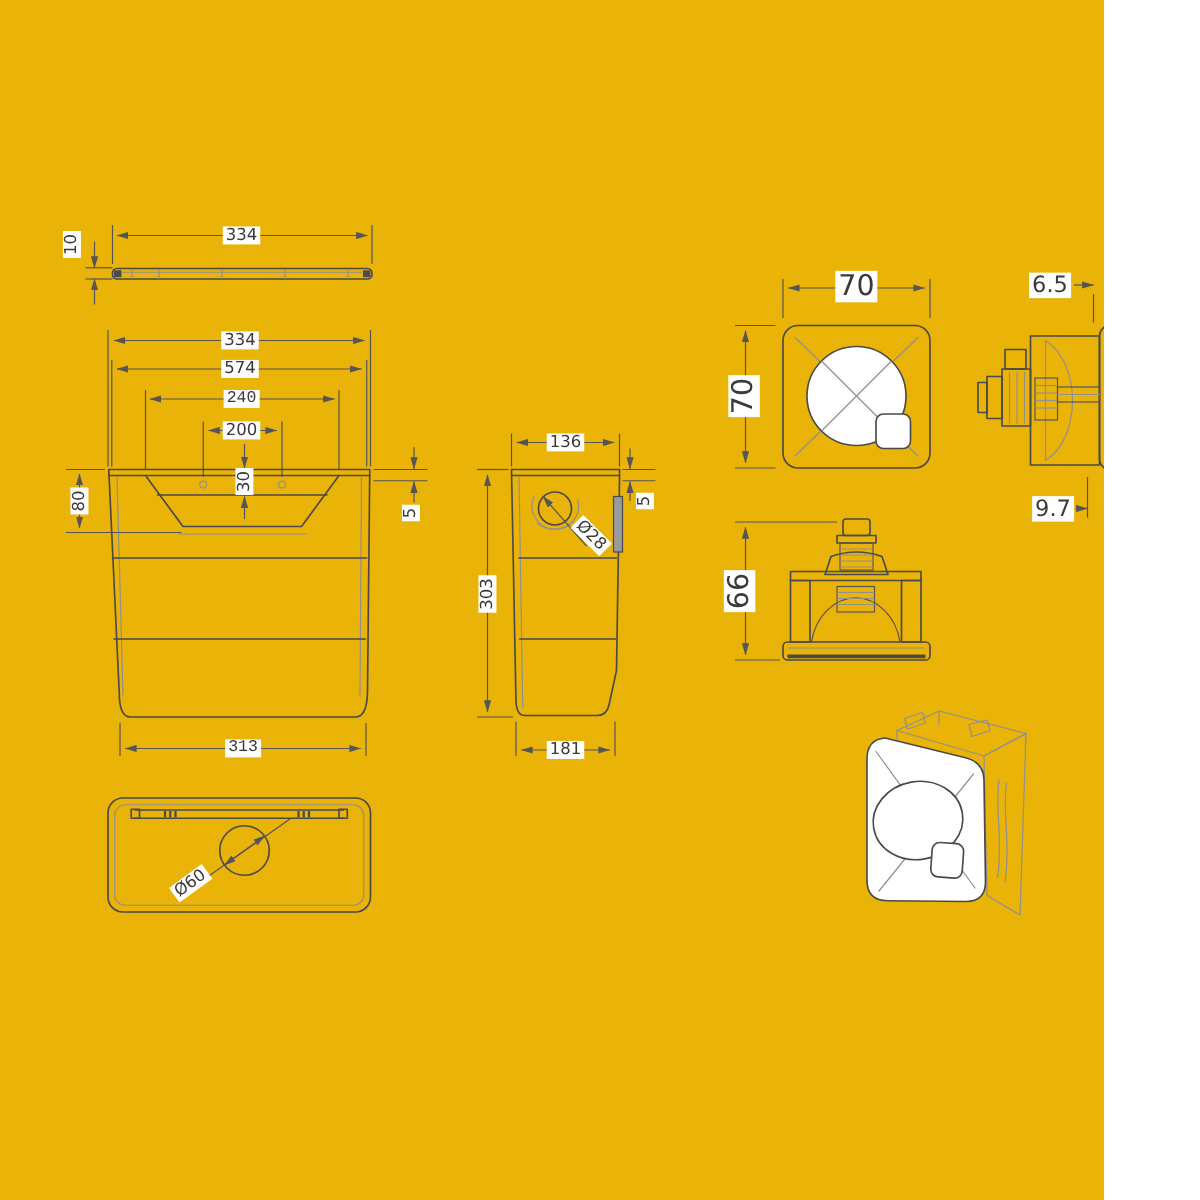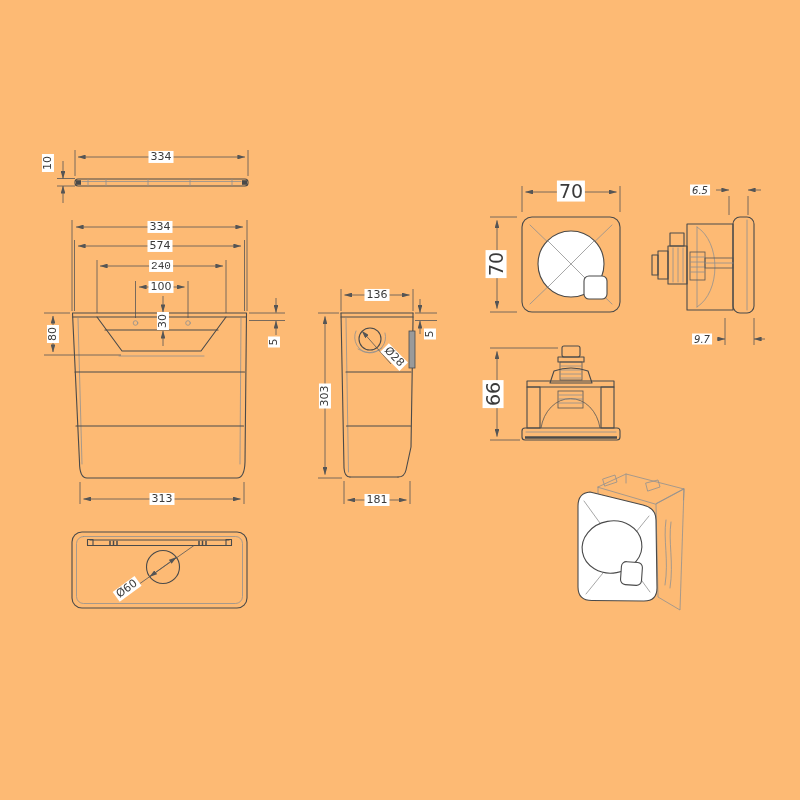--- a/index.html
+++ b/index.html
@@ -1,31 +1,31 @@
 <!DOCTYPE html>
 <html><head>
 <meta charset="utf-8">
 <style>
   html,body{margin:0;padding:0;background:#fff;}
   #canvas{
-    position:relative;width:800px;height:800px;background:#fdba74;
+    position:relative;width:736px;height:800px;background:#eab308;
     font-family:"DejaVu Sans","Liberation Sans",sans-serif;overflow:hidden;
   }
   #linework{position:absolute;left:0;top:0;}
   .lbl{
     position:absolute;transform:translate(-50%,-50%);
     font-size:11px;color:#3a3a3a;background:#fff;padding:0 2px;
     white-space:nowrap;line-height:1.1;
   }
   .lbl.rot{transform:translate(-50%,-50%) rotate(-90deg);}
   .lbl.rot45{transform:translate(-50%,-50%) rotate(45deg);}
   .lbl.rotn36{transform:translate(-50%,-50%) rotate(-36deg);}
   .lbl.big{font-size:19px;}
   .lbl.bigrot{font-size:19px;transform:translate(-50%,-50%) rotate(-90deg);}
-  .lbl.med{font-size:10px;font-style:italic;}
+  .lbl.med{font-size:15px;}
   svg .o{stroke:#4a4a4a;stroke-width:1.1;fill:none;stroke-linejoin:round;stroke-linecap:round;}
   svg .t{stroke:#909090;stroke-width:0.8;fill:none;stroke-linejoin:round;stroke-linecap:round;}
   svg .d{stroke:#555555;stroke-width:0.8;fill:none;}
   svg .dk{fill:#4a4a4a;stroke:none;}
   svg .wfill{fill:#ffffff;}
 </style>
 </head>
 <body>
 
 <div id="canvas">
@@ -250,25 +250,25 @@
     <rect class="o wfill" x="621" y="562" width="21" height="23" rx="5" transform="rotate(4 631 573)"></rect>
   </g>
 </svg>
 
 <span class="lbl rot" style="left:48px;top:163px;">10</span>
 <span class="lbl" style="left:161px;top:157px;">334</span>
 
 <span class="lbl" style="left:160px;top:227px;">334</span>
 <span class="lbl" style="left:160px;top:246px;">574</span>
 <span class="lbl" style="left:161px;top:266px;font-family:Liberation Mono, monospace;">240</span>
-<span class="lbl" style="left:161px;top:287px;">100</span>
+<span class="lbl" style="left:161px;top:287px;">200</span>
 <span class="lbl rot" style="left:163px;top:321px;">30</span>
 <span class="lbl rot" style="left:53px;top:334px;">80</span>
 <span class="lbl rot" style="left:274px;top:342px;">5</span>
-<span class="lbl" style="left:162px;top:499px;">313</span>
+<span class="lbl" style="left:162px;top:499px;font-family:Liberation Mono, monospace;">313</span>
 
 <span class="lbl" style="left:377px;top:295px;">136</span>
 <span class="lbl rot" style="left:325px;top:396px;">303</span>
 <span class="lbl" style="left:377px;top:500px;">181</span>
 <span class="lbl rot45" style="left:394px;top:357px;">Ø28</span>
 <span class="lbl rot" style="left:430px;top:334px;">5</span>
 
 <span class="lbl rotn36" style="left:127px;top:589px;">Ø60</span>
 
 <span class="lbl big" style="left:571px;top:191px;">70</span>

